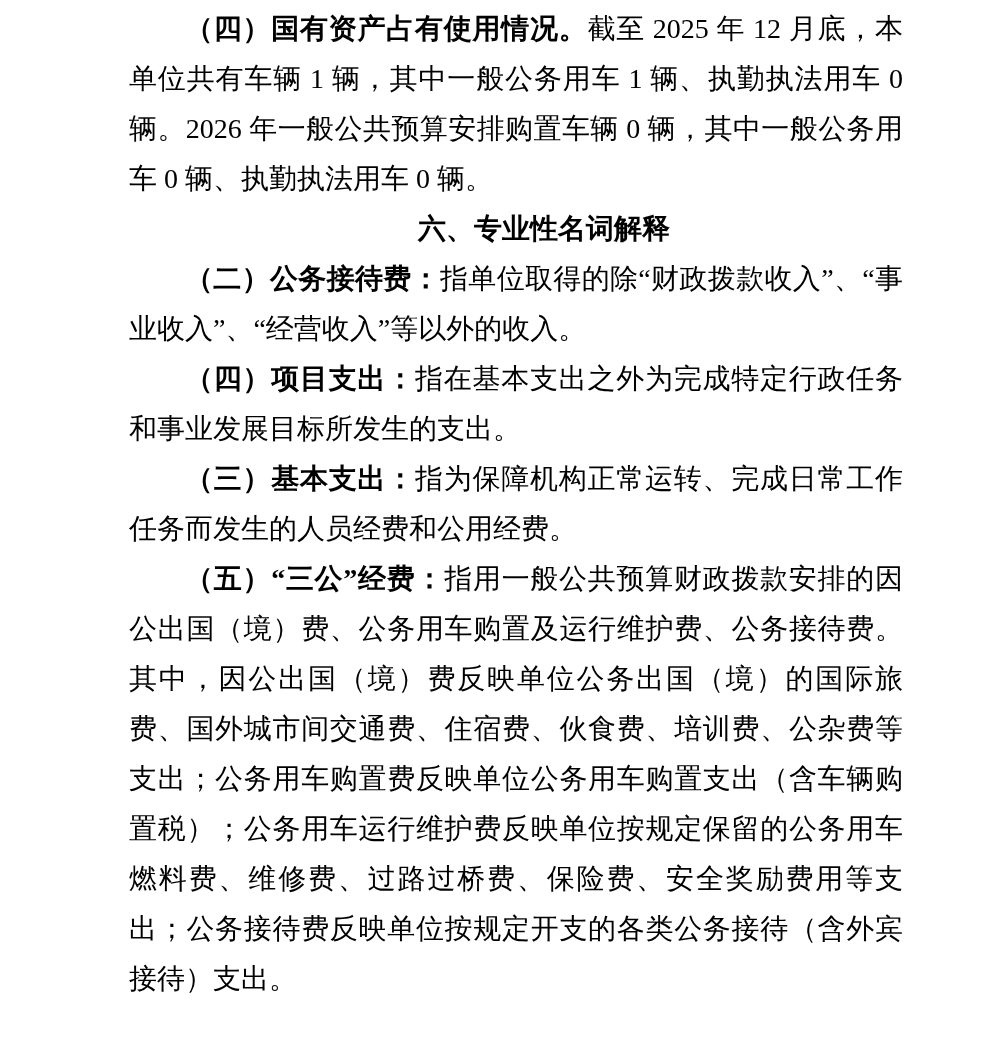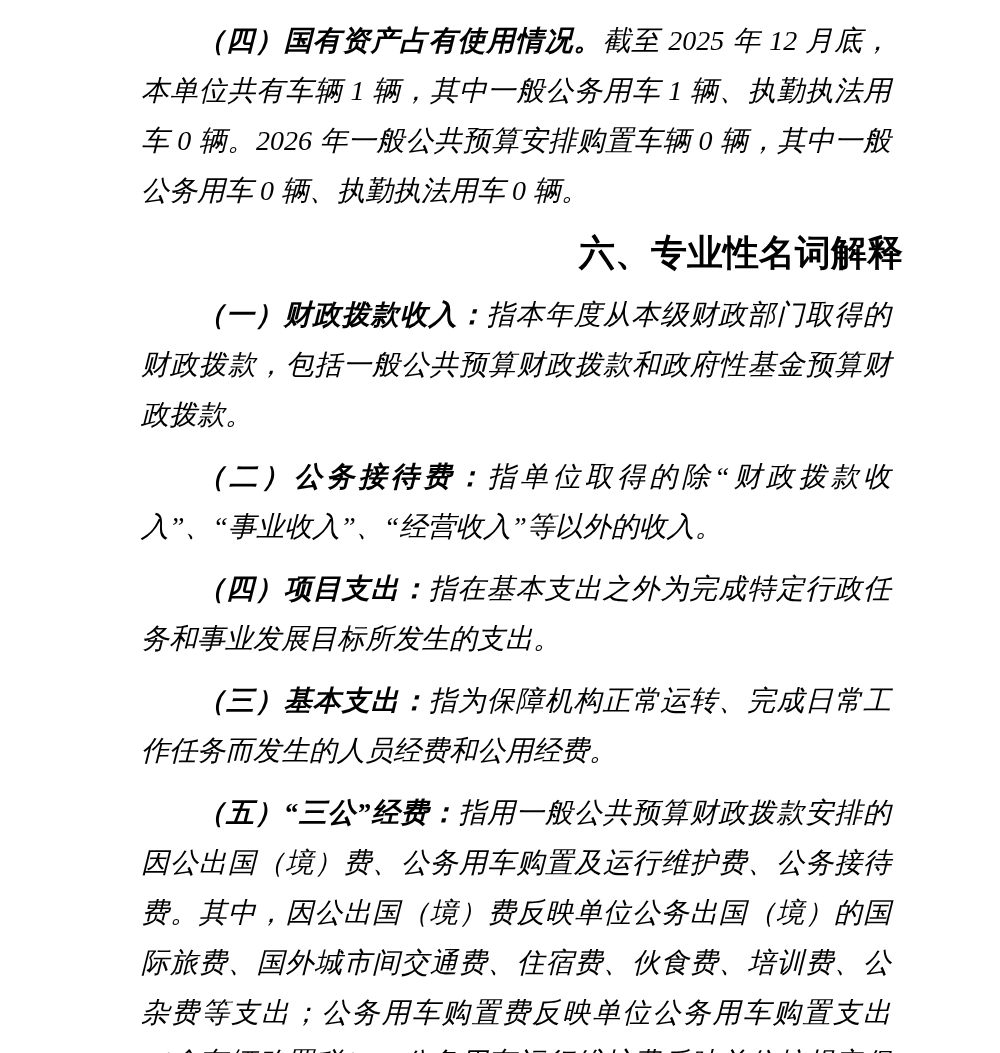--- a/index.html
+++ b/index.html
@@ -14,53 +14,49 @@
     box-sizing: border-box;
     background: #ffffff;
     padding: 4px 97px 0 129px;
     overflow: hidden;
     font-family: "Liberation Serif", "DejaVu Serif", serif;
     font-size: 28px;
     line-height: 50px;
     color: #000000;
   }
   .para {
-    margin: 12px;
+    margin: 0;
     text-align: justify;
     text-indent: 56px;
     word-break: break-all;
-    font-style: italic;
   }
   .lead {
     font-weight: bold;
   }
   .section-heading {
     margin: 0;
-    font-size: 36px;
+    font-size: 28px;
     line-height: 50px;
     text-indent: 56px;
     font-weight: bold;
     font-family: "Liberation Sans", "DejaVu Sans", sans-serif;
-    text-align: right;
+    text-align: center;
   }
 </style>
 </head>
 <body>
 
 <div class="page">
 
   <p class="para">
     <span class="lead">（四）国有资产占有使用情况。</span><span>截至 2025 年 12 月底，本单位共有车辆 1 辆，其中一般公务用车 1 辆、执勤执法用车 0 辆。2026 年一般公共预算安排购置车辆 0 辆，其中一般公务用车 0 辆、执勤执法用车 0 辆。</span>
   </p>
 
   <h2 class="section-heading">六、专业性名词解释</h2>
 
-  <p class="para">
-    <span class="lead">（一）财政拨款收入：</span><span>指本年度从本级财政部门取得的财政拨款，包括一般公共预算财政拨款和政府性基金预算财政拨款。</span>
-  </p>
 
   <p class="para">
     <span class="lead">（二）公务接待费：</span><span>指单位取得的除“财政拨款收入”、“事业收入”、“经营收入”等以外的收入。</span>
   </p>
 
   <p class="para">
     <span class="lead">（四）项目支出：</span><span>指在基本支出之外为完成特定行政任务和事业发展目标所发生的支出。</span>
   </p>
 
   <p class="para">

